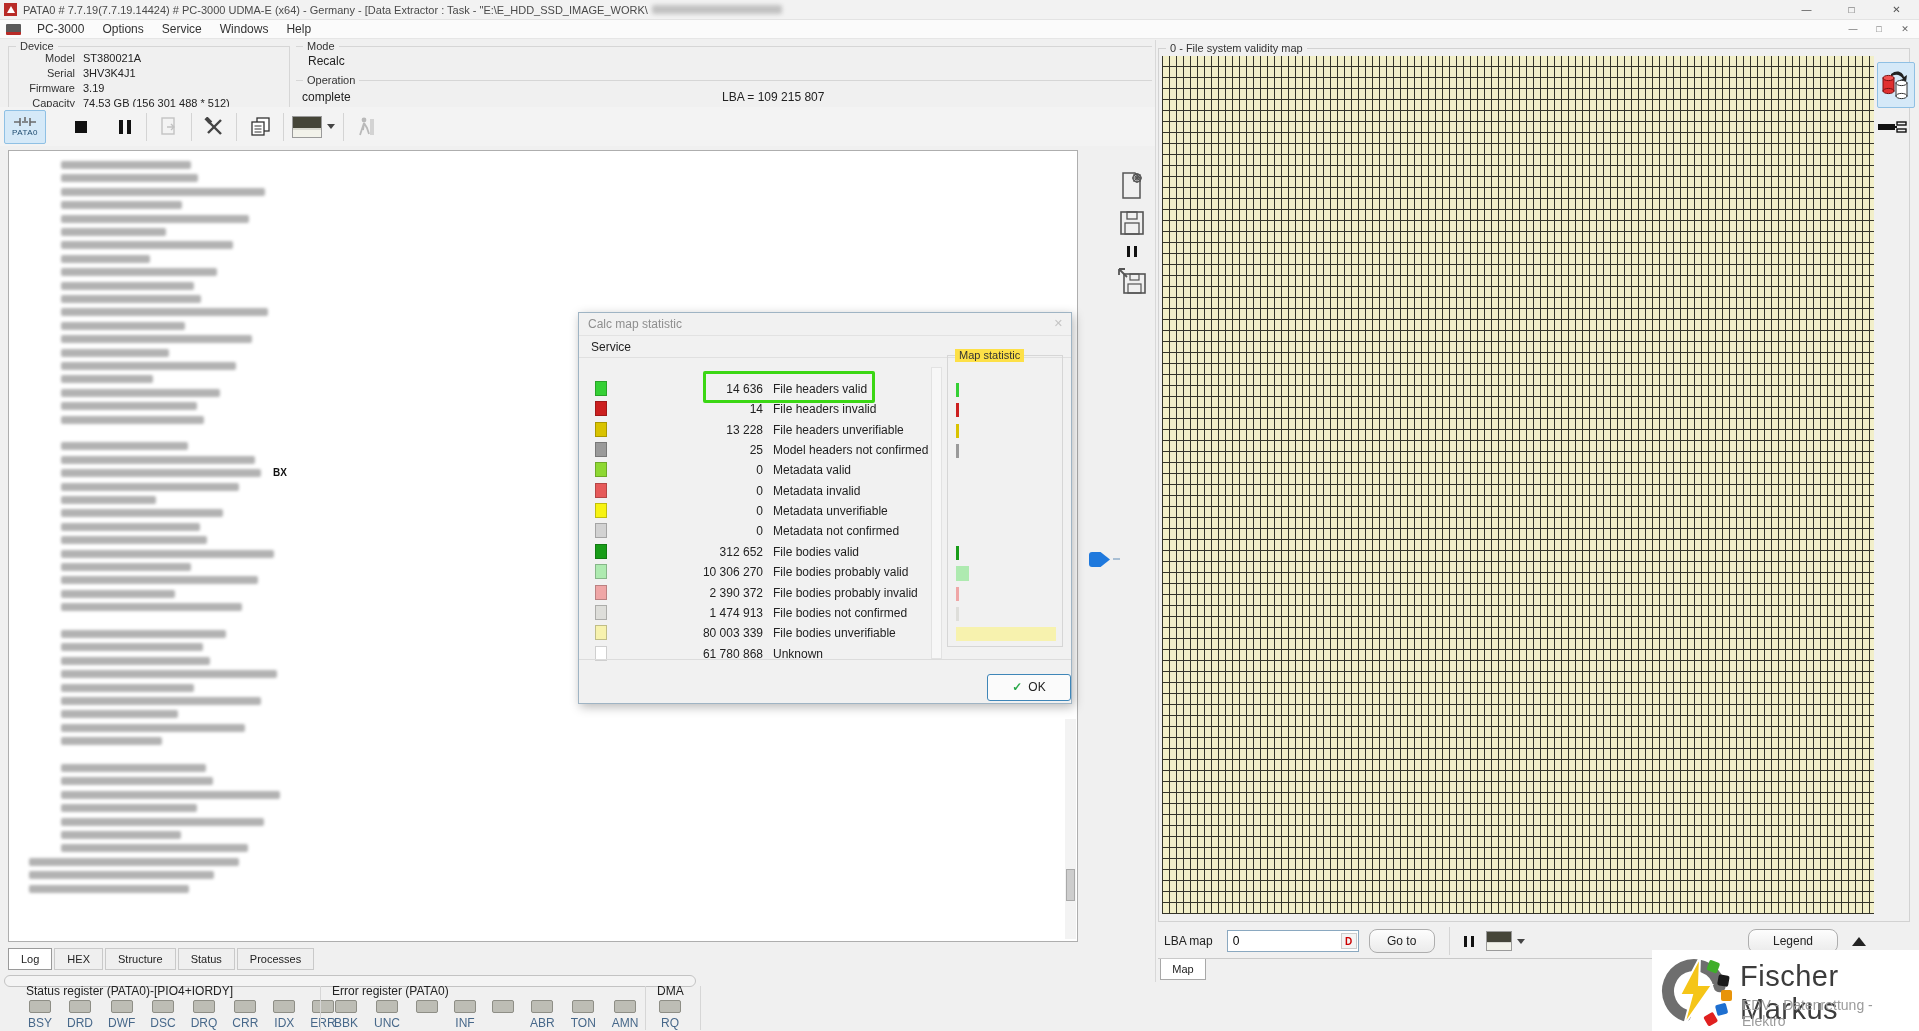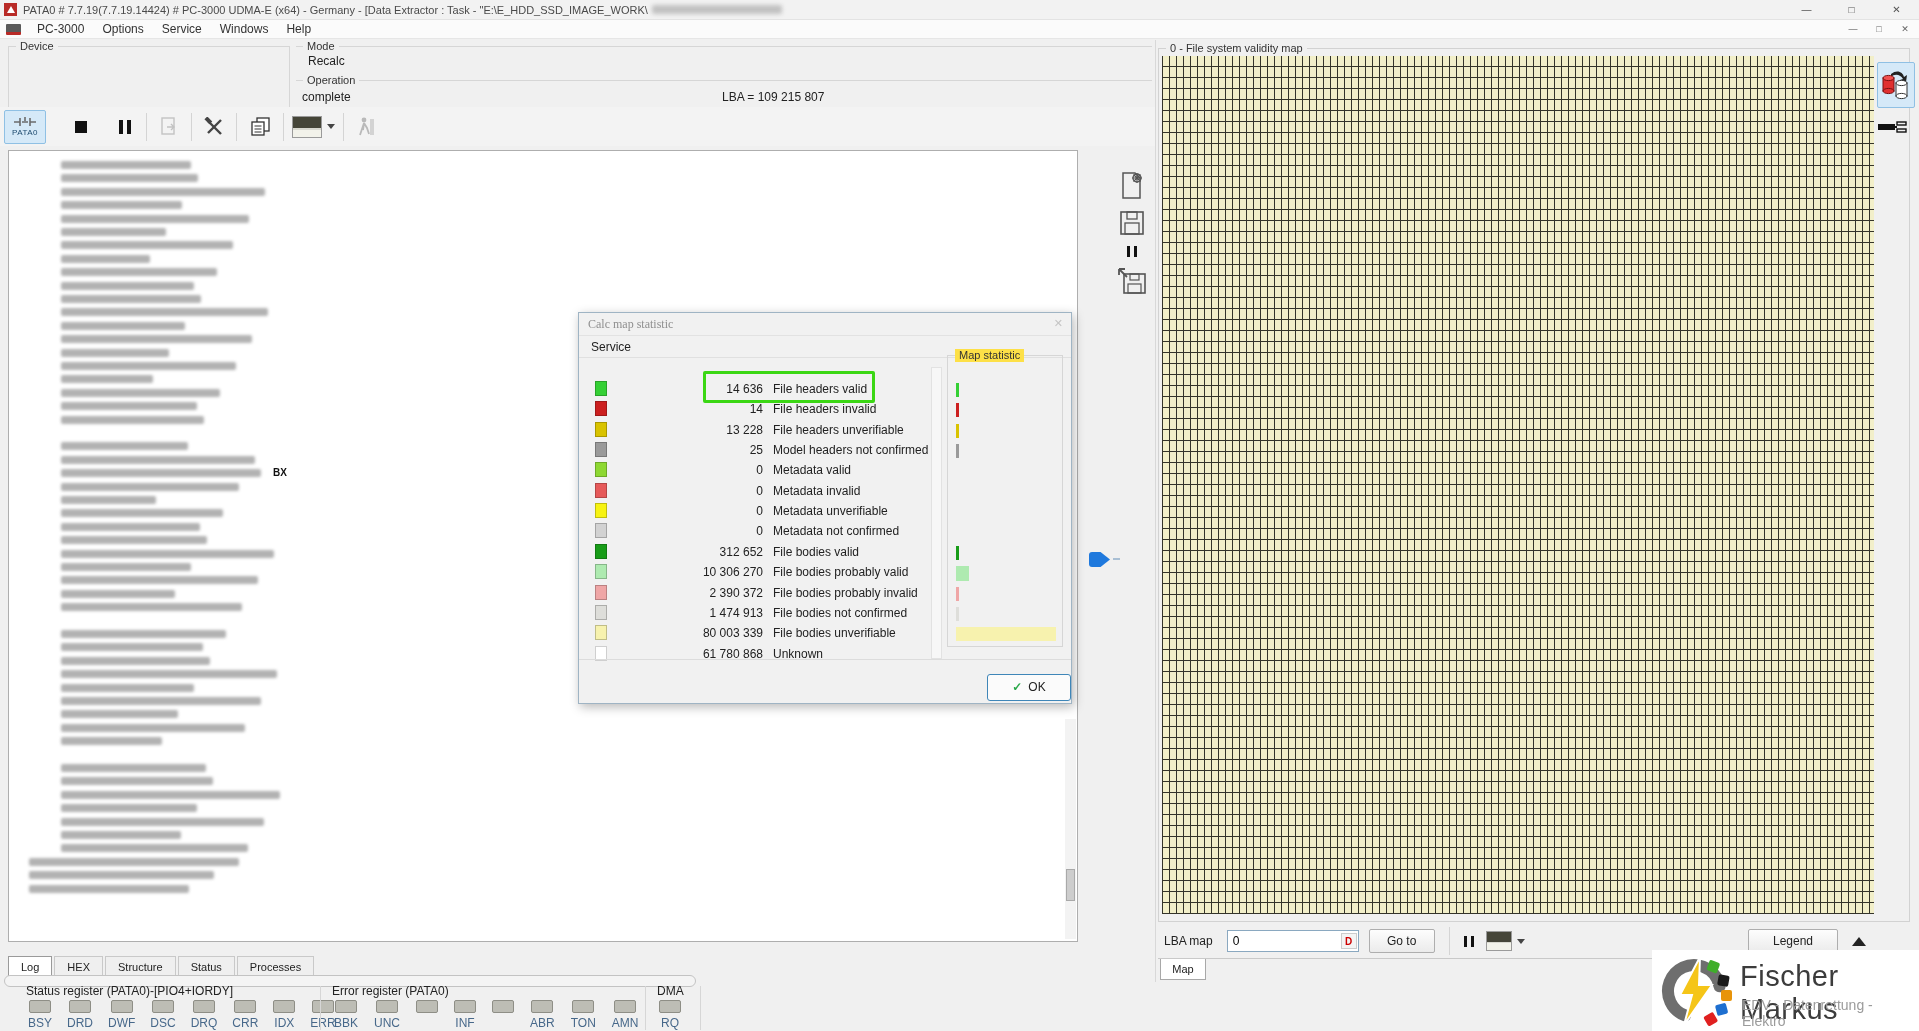--- a/index.html
+++ b/index.html
@@ -63,47 +63,47 @@
       repeating-linear-gradient(90deg, #34342a 0 1px, transparent 1px 7px),
       repeating-linear-gradient(0deg, #34342a 0 1px, transparent 1px 11px);
   }
   .map-side-icons { position:absolute; left:1877px; top:62px; width:40px; }
   .icon-box-sel { width:38px; height:46px; background:#d5e9f8; border:1px solid #8fc0e4; border-radius:2px; display:flex; align-items:center; justify-content:center; }
 
   .lba-row { position:absolute; left:1158px; top:924px; width:752px; height:34px; background:#f0f0f0; display:flex; align-items:center; }
   .lba-input { width:132px; height:22px; border:1px solid #8aa8c0; background:#fff; font-size:12px; padding:2px 20px 2px 5px; font-family:"Liberation Sans",sans-serif; }
   .lba-input-wrap { position:relative; margin-left:14px; }
   .lba-dbtn { position:absolute; right:2px; top:3px; width:16px; height:16px; font-size:10px; font-weight:bold; color:#c00; text-align:center; line-height:16px; background:#f4f4f4; border:1px solid #ccc; }
-  .btn { border:1px solid #aeaeae; background:linear-gradient(#fdfdfd,#ebebeb); border-radius:2px; font-size:12px; color:#222; text-align:center; }
+  .btn { border:1px solid #aeaeae; background:linear-gradient(#fdfdfd,#ebebeb); border-radius:8px; font-size:12px; color:#222; text-align:center; }
   .goto-btn { width:66px; height:24px; margin-left:10px; line-height:22px; }
   .legend-btn { position:absolute; right:72px; width:90px; height:24px; line-height:22px; }
   .up-arrow { position:absolute; right:44px; width:0; height:0; border-left:7px solid transparent; border-right:7px solid transparent; border-bottom:9px solid #222; }
   .map-tabstrip { position:absolute; left:1158px; top:958px; width:752px; height:24px; border-top:1px solid #c9c9c9; }
   .map-tab { position:absolute; left:2px; top:0; width:46px; height:21px; background:#fff; border:1px solid #a8a8a8; border-top:none; font-size:11px; text-align:center; line-height:20px; }
 
   
   .dialog { position:absolute; left:578px; top:312px; width:494px; height:392px; background:#f1f1f1; border:1px solid #9fb4c4; box-shadow:2px 3px 10px rgba(0,0,0,.28); }
-  .dlg-title { position:absolute; left:0; top:0; width:100%; height:23px; background:#f1f1f1; border-bottom:1px solid #e2e2e2; font-size:12px; color:#8f8f8f; line-height:23px; padding-left:9px;font-family:Liberation Serif, serif; }
+  .dlg-title { position:absolute; left:0; top:0; width:100%; height:23px; background:#f1f1f1; border-bottom:1px solid #e2e2e2; font-size:12px; color:#8f8f8f; line-height:23px; padding-left:9px; }
   .dlg-close { position:absolute; right:8px; top:4px; color:#c4c4c4; font-size:11px; }
   .dlg-menu { position:absolute; left:0; top:24px; width:100%; height:21px; border-bottom:1px solid #e0e0e0; font-size:12px; color:#222; line-height:20px; padding-left:12px; }
   .stat-row { position:absolute; left:0; height:20px; width:360px; }
   .swatch { position:absolute; left:16px; top:2px; width:12px; height:15px; border:1px solid rgba(0,0,0,.22); }
   .stat-value { position:absolute; left:58px; top:3px; width:126px; text-align:right; font-size:12px; color:#222; }
   .stat-label { position:absolute; left:194px; top:3px; font-size:12px; color:#222; white-space:nowrap; }
   .hl-box { position:absolute; left:124px; top:58px; width:172px; height:32px; border:3px solid #3bd714; border-radius:2px; }
   .list-scroll { position:absolute; left:352px; top:54px; width:11px; height:292px; background:#f7f7f7; border:1px solid #e2e2e2; }
   .mapstat-gbox { position:absolute; left:368px; top:42px; width:116px; height:292px; border:1px solid #d6d6d6; }
   .mapstat-gbox .gbox-label { background:#fde047; }
   .ms-bar { position:absolute; left:8px; height:14px; }
   .dlg-bottom { position:absolute; left:0; top:346px; width:100%; height:46px; border-top:1px solid #dcdcdc; }
   .ok-btn { position:absolute; left:408px; top:14px; width:84px; height:27px; background:#fbfbfb; border:1px solid #3f86b8; border-radius:3px; font-size:12px; line-height:25px; text-align:center; color:#222; }
   .ok-check { color:#2aa84a; font-weight:bold; margin-right:6px; }
 
   
-  .bottom-tabs { position:absolute; left:8px; top:948px; height:30px; display:flex;align-items:flex-end; }
+  .bottom-tabs { position:absolute; left:8px; top:948px; height:30px; display:flex; }
   .btab { height:22px; padding:0 12px; font-size:11px; line-height:21px; color:#222; border:1px solid #c9c9c9; background:#efefef; margin-right:2px; }
   .btab.active { background:#fff; border-color:#9a9a9a; }
   .progress-strip { position:absolute; left:4px; top:975px; width:692px; height:12px; border:1px solid #c3c3c3; border-radius:6px; background:#f4f4f4; }
   .reg-group { position:absolute; top:984px; height:47px; }
   .reg-label { position:absolute; left:2px; top:0; font-size:12px; color:#222; white-space:nowrap; }
   .reg-cells { position:absolute; left:4px; top:16px; display:flex; }
   .reg-cell { display:flex; flex-direction:column; align-items:center; }
   .led { width:22px; height:13px; background:#bdbdb5; border:1px solid #8e8e86; border-radius:2px; }
   .led-label { margin-top:3px; font-size:12px; color:#47688a; }
   .reg-sep { position:absolute; top:986px; width:1px; height:44px; background:#d6d6d6; }
@@ -142,20 +142,38 @@
       </div>
     <div class="mdi-controls">
       <div class="mdi-btn">—</div>
       <div class="mdi-btn">□</div>
       <div class="mdi-btn">✕</div>
     </div>
   </div>
 
   <div class="gbox" style="left:8px;top:46px;width:282px;height:72px;">
     <span class="gbox-label">Device</span>
+    <div id="device-fields" style="position:absolute;left:4px;top:4px;">
+        <div class="dev-row">
+          <span class="dev-label">Model</span>
+          <span class="dev-value">ST380021A</span>
+        </div>
+        <div class="dev-row">
+          <span class="dev-label">Serial</span>
+          <span class="dev-value">3HV3K4J1</span>
+        </div>
+        <div class="dev-row">
+          <span class="dev-label">Firmware</span>
+          <span class="dev-value">3.19</span>
+        </div>
+        <div class="dev-row">
+          <span class="dev-label">Capacity</span>
+          <span class="dev-value">74,53 GB (156 301 488 * 512)</span>
+        </div>
+      </div>
   </div>
 
   <div class="gbox" style="left:296px;top:46px;width:856px;height:26px;border-bottom:none;border-left:none;border-right:none;">
     <span class="gbox-label">Mode</span>
     <div style="position:absolute;left:12px;top:7px;font-size:12px;">Recalc</div>
   </div>
 
   <div class="gbox" style="left:296px;top:80px;width:856px;height:26px;border-bottom:none;border-left:none;border-right:none;">
     <span class="gbox-label">Operation</span>
     <div style="position:absolute;left:6px;top:9px;font-size:12px;">complete</div>

